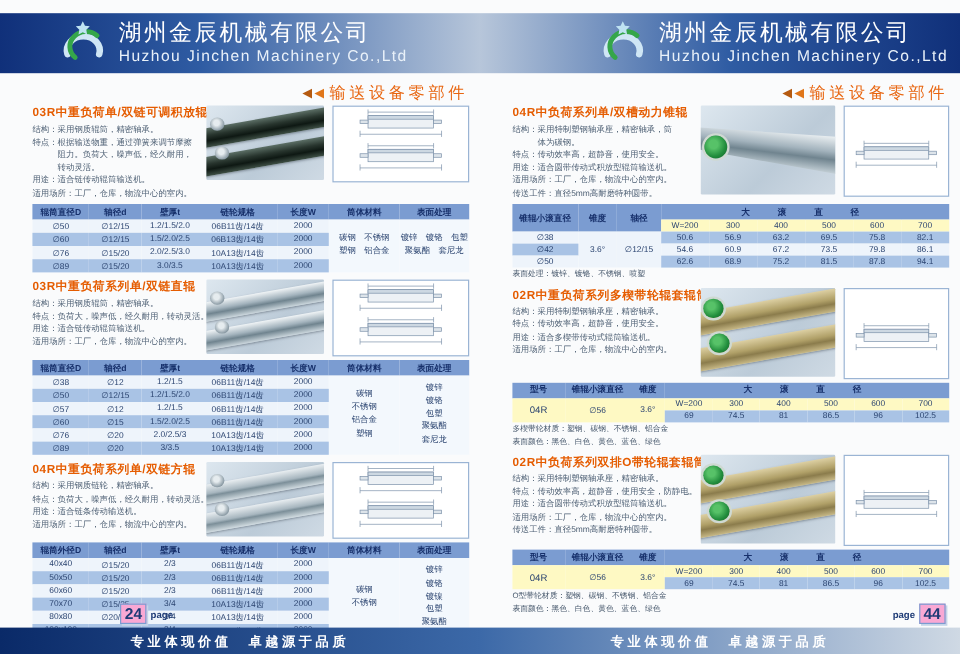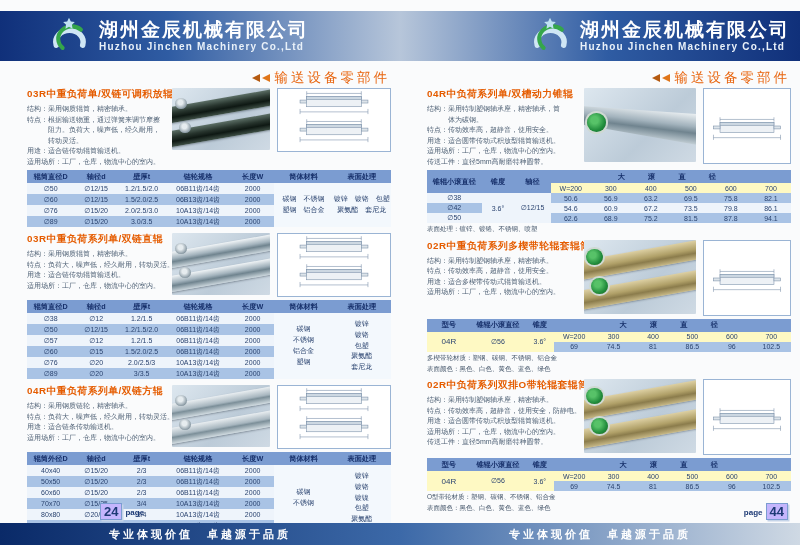--- a/index.html
+++ b/index.html
@@ -7,22 +7,22 @@
        font-family:"Liberation Sans","DejaVu Sans",sans-serif;}
   .page{position:absolute;top:0;width:400px;height:545px;background:#fafbfc;}
   .page.left{left:0;}
   .page.right{left:400px;}
 
   
   .hdr{position:absolute;top:11px;left:0;right:0;height:50px;display:flex;align-items:center;gap:7px;color:#fff;}
   .page.left .hdr{background:linear-gradient(90deg,#10307a 0%,#2f5ca3 42%,#b7c6da 100%);padding-left:46px;}
   .page.right .hdr{background:linear-gradient(90deg,#b7c6da 0%,#2f5ca3 52%,#10307a 100%);justify-content:flex-end;padding-right:10px;}
   .logo{width:46px;height:42px;flex:none;}
-  .cn{font-size:19px;font-weight:bold;letter-spacing:2px;line-height:1.1;}
-  .en{font-size:10px;font-weight:bold;letter-spacing:1.2px;color:#e9f1f9;}
+  .cn{font-size:19px;font-weight:normal;letter-spacing:2px;line-height:1.1;}
+  .en{font-size:13px;font-weight:normal;letter-spacing:1.2px;color:#e9f1f9;}
 
   
   .banner{position:absolute;top:69px;right:10px;display:flex;align-items:center;}
   .arr{width:0;height:0;border-top:4.5px solid transparent;border-bottom:4.5px solid transparent;border-right:8px solid #b55a10;margin-right:2px;}
   .arr.a2{border-right-color:#e0761a;margin-right:5px;}
   .banner-label{font-size:13.5px;font-weight:normal;color:#e8650f;letter-spacing:3px;}
 
   
   .sections{position:absolute;top:88px;left:27px;right:9px;}
   .section{margin-bottom:6px;}
@@ -58,21 +58,21 @@
   td.merge{background:#f3f8fd !important;line-height:1.55;}
   tr.wrow td{background:#fef9c3;}
   td.cellwhite{background:#eef4fb;}
   td.cellblue{background:#a9c3e5;}
   .note{font-size:6.5px;color:#47586c;line-height:1.5;margin-top:1px;}
 
   
   .pagetag{position:absolute;bottom:25px;display:flex;align-items:flex-end;gap:3px;}
   .page.left .pagetag{left:100px;}
   .page.right .pagetag{right:12px;}
-  .pagenum{border:1px solid #7b9cd1;background:#c4b5fd;color:#1d3a75;font-weight:bold;font-size:13px;line-height:15px;padding:0 3px;box-shadow:1.5px 1.5px 0 #c5d4e8;}
+  .pagenum{border:1px solid #7b9cd1;background:#f9a8d4;color:#1d3a75;font-weight:bold;font-size:13px;line-height:15px;padding:0 3px;box-shadow:1.5px 1.5px 0 #c5d4e8;}
   .pagelabel{font-size:8px;color:#1d3a75;font-weight:bold;padding-bottom:3px;}
   .slogan{position:absolute;bottom:0;left:0;right:0;height:22px;display:flex;align-items:center;justify-content:center;
           color:#fff;font-weight:bold;font-size:11px;letter-spacing:3px;}
   .page.left .slogan{background:linear-gradient(90deg,#0a2a68 0%,#3c69a8 100%);}
   .page.right .slogan{background:linear-gradient(90deg,#3c69a8 0%,#cfd9e4 100%);}
 </style>
 </head>
 <body>
 
 <div class="page left">

